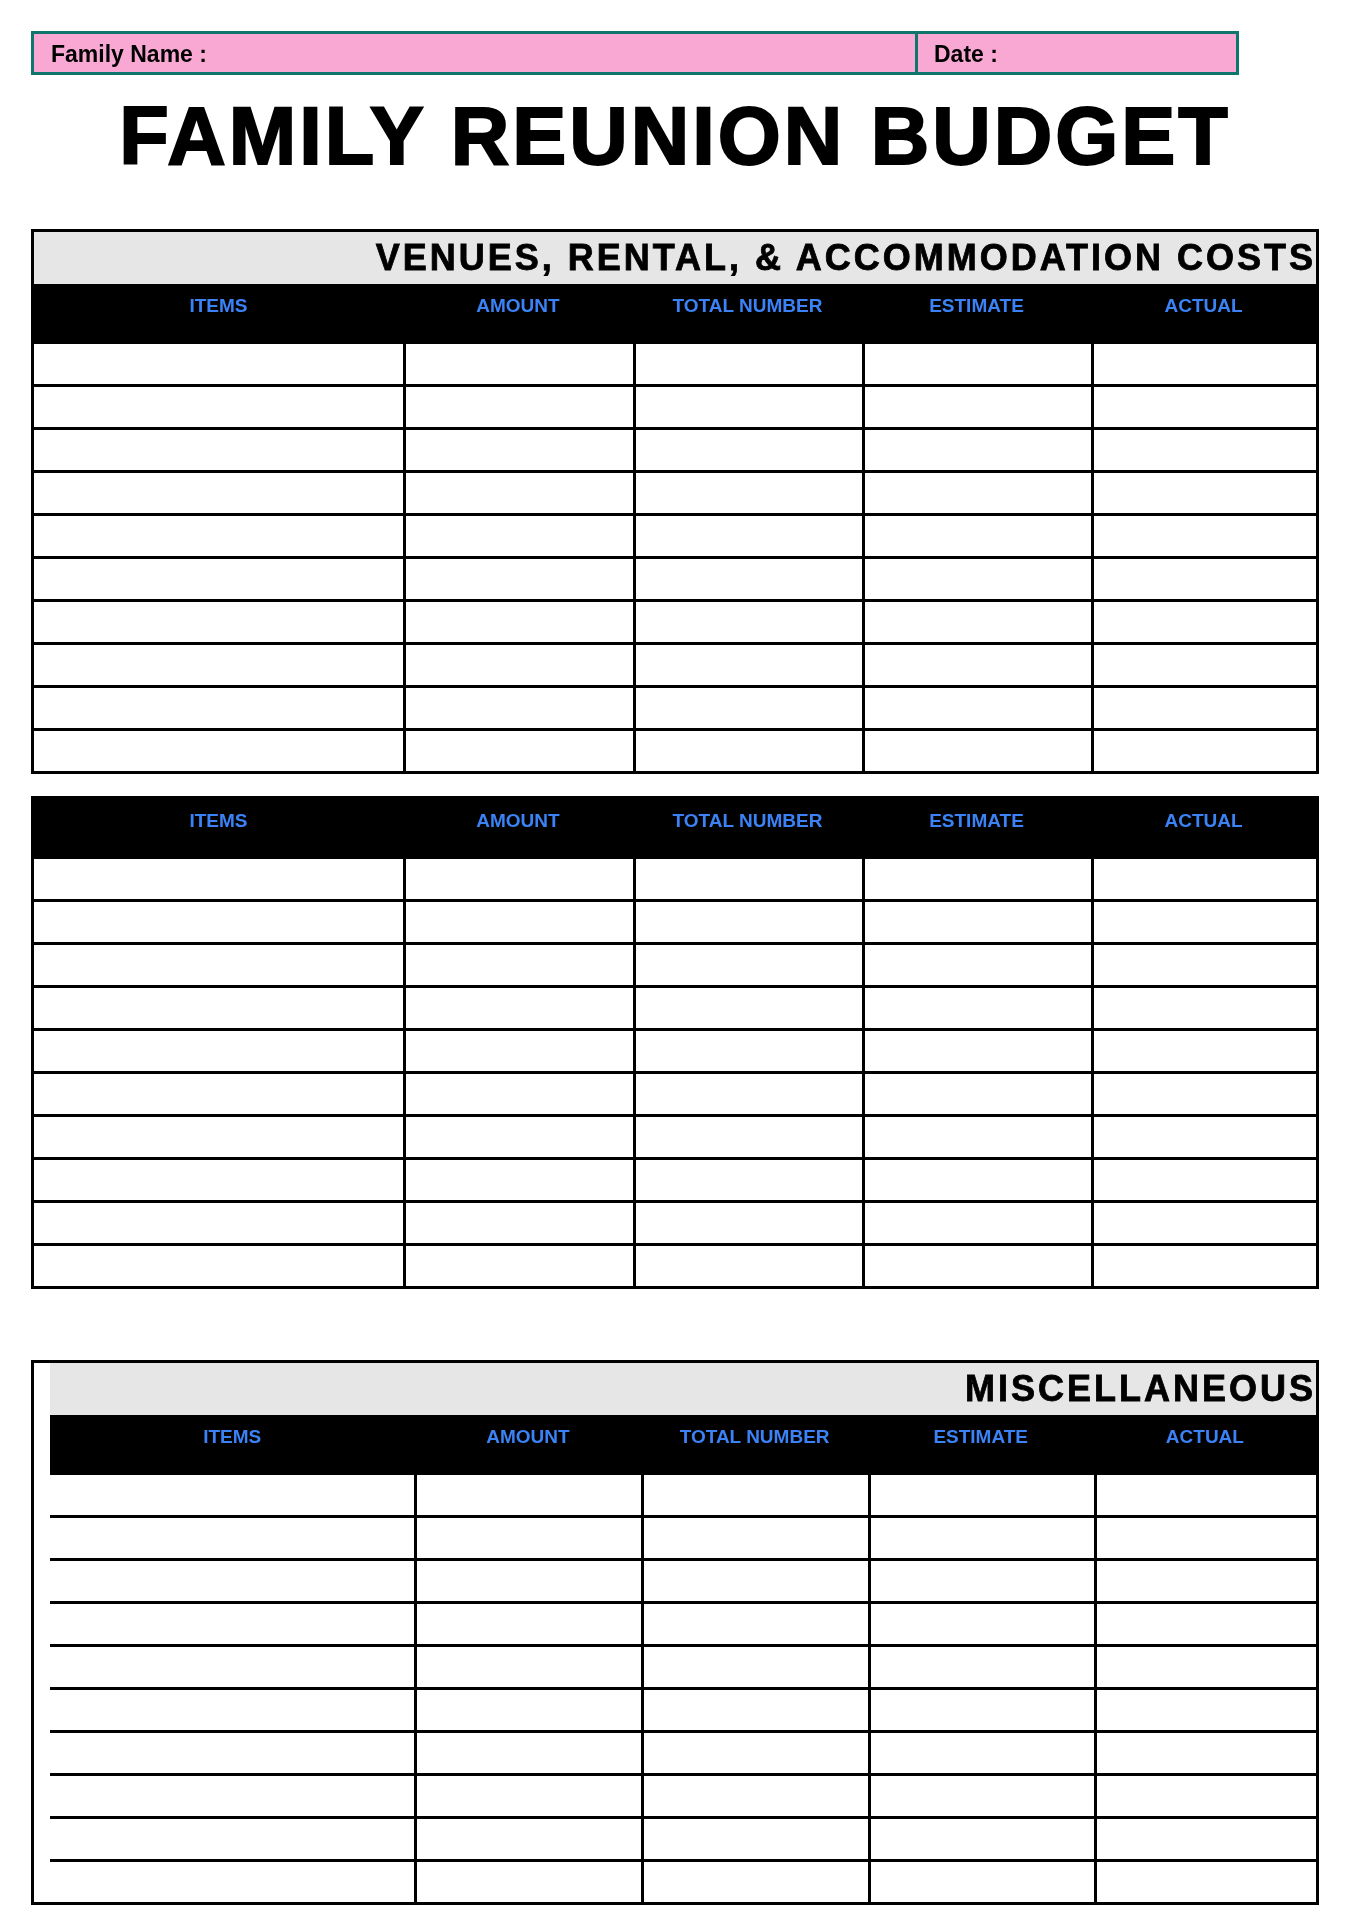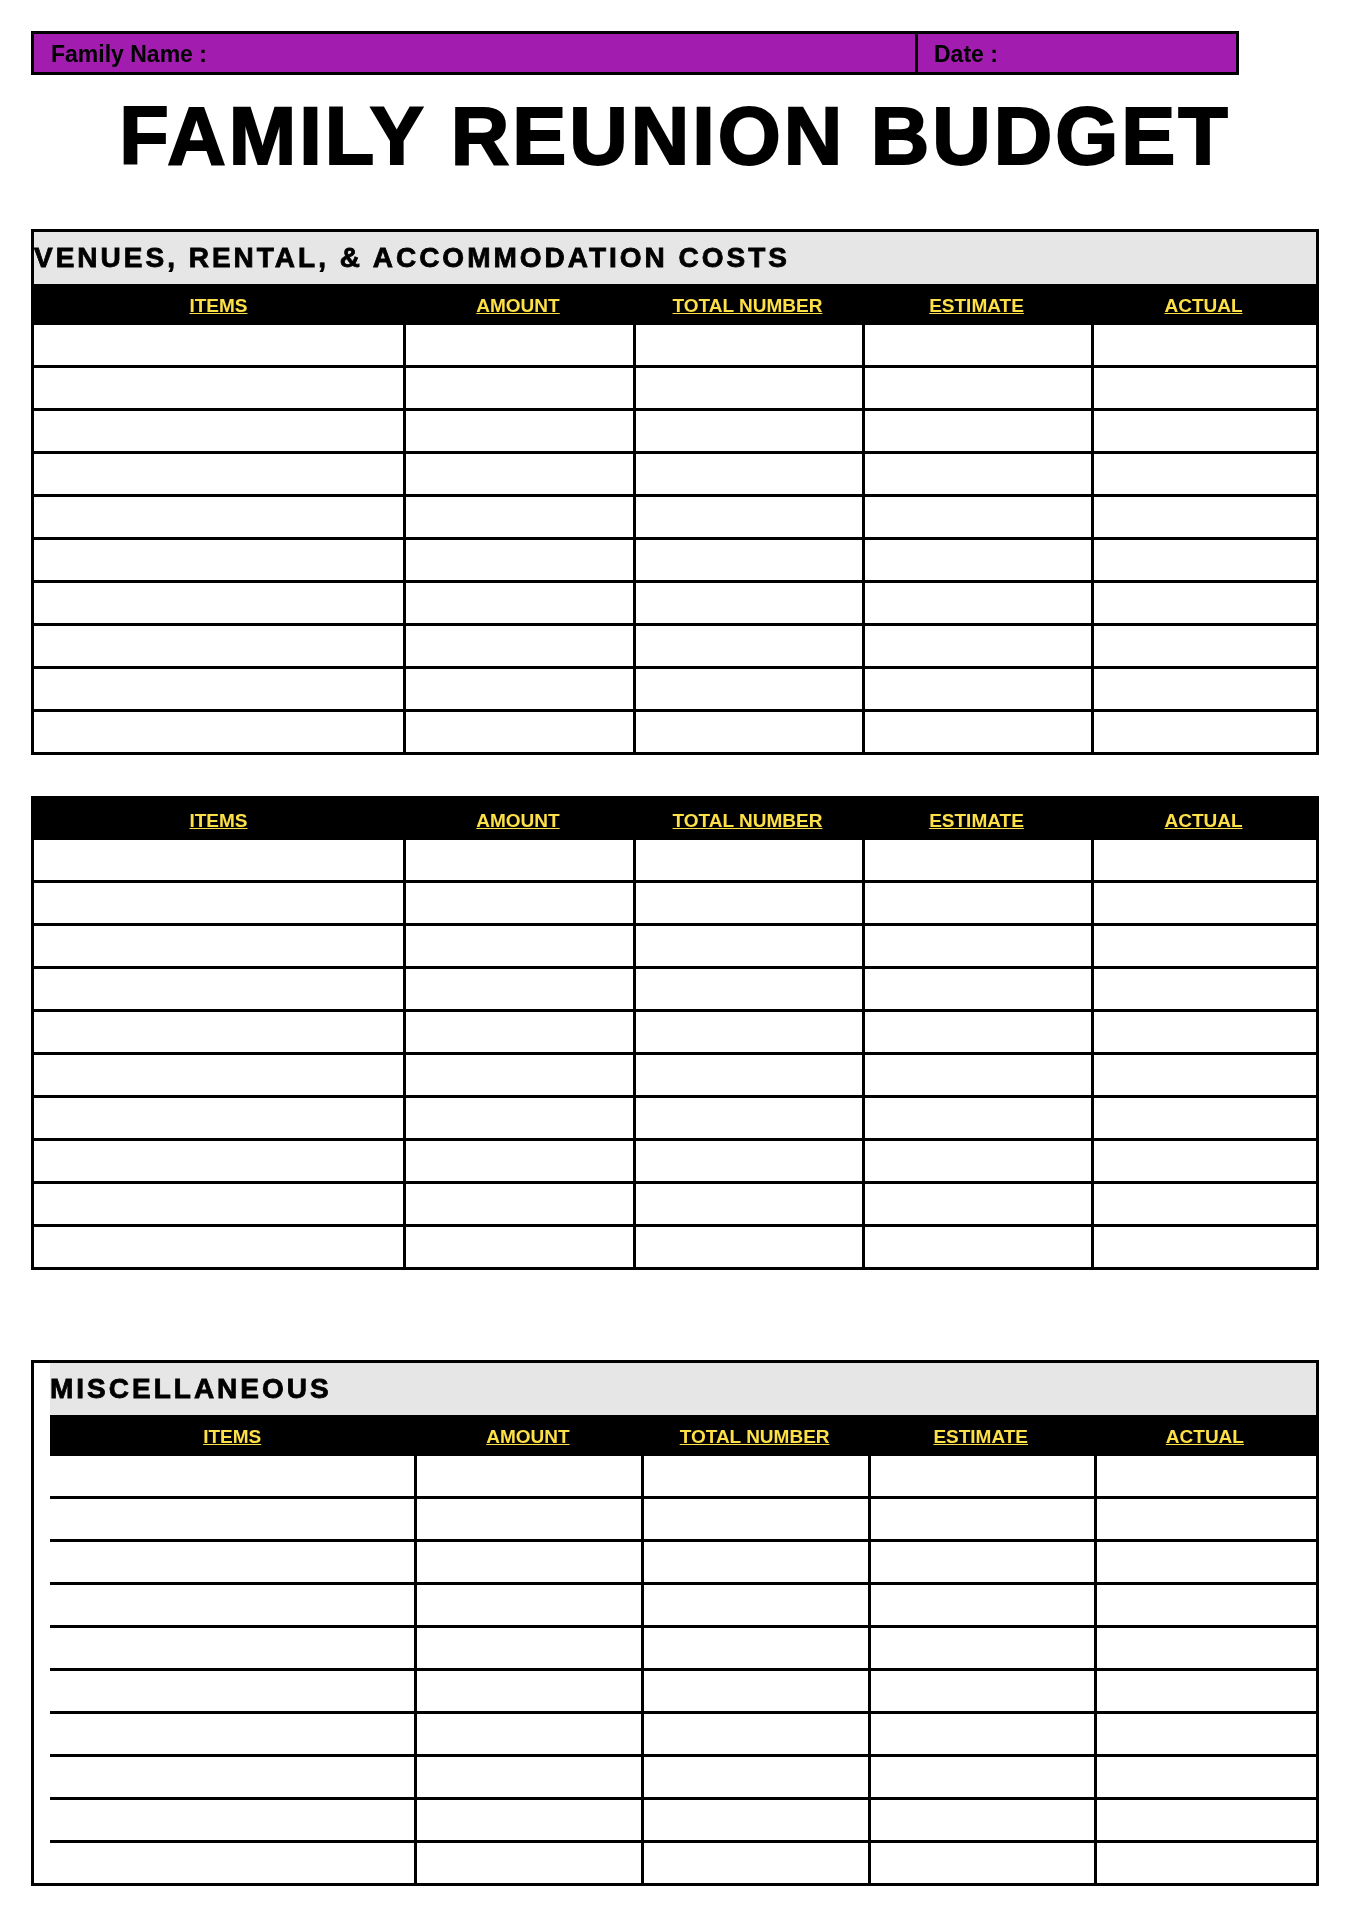--- a/index.html
+++ b/index.html
@@ -1,25 +1,25 @@
 <!DOCTYPE html>
 <html><head>
 <meta charset="utf-8">
 <style>
   html, body { margin: 0; padding: 0; background: #ffffff; }
   body { width: 1350px; height: 1920px; position: relative; overflow: hidden; font-family: "Liberation Sans", sans-serif; color: #000; }
-  .field-box { position: absolute; top: 31px; height: 44px; box-sizing: border-box; border: 3px solid #000000; background: #a21caf; }
+  .field-box { position: absolute; top: 31px; height: 44px; box-sizing: border-box; border: 3px solid #0f766e; background: #f9a8d4; }
   .field-box .label { position: absolute; left: 17px; top: 7px; font-size: 23px; font-weight: bold; font-family: "Liberation Sans", sans-serif; }
   #family-box { left: 31px; width: 888px; }
   #date-box { left: 915px; width: 324px; }
   #date-box .label { left: 16px; }
   .page-title { position: absolute; left: 0; width: 1350px; top: 88px; text-align: center; font-size: 81px; font-weight: bold; font-family: "Liberation Sans", sans-serif; letter-spacing: 3px; line-height: 96px; -webkit-text-stroke: 2px #000; }
   .section { position: absolute; left: 31px; width: 1288px; box-sizing: border-box; border: 3px solid #000; }
-  .section-head { height: 52px; background: #e6e6e6; text-align: left; font-size: 28px; font-weight: bold; letter-spacing: 3px; line-height: 52px; -webkit-text-stroke: 0.8px #000; }
-  .col-head { display: flex; height: 41px; background: #000; color: #fde047; text-decoration: underline; }
+  .section-head { height: 52px; background: #e6e6e6; text-align: right; font-size: 36px; font-weight: bold; letter-spacing: 3px; line-height: 52px; -webkit-text-stroke: 0.8px #000; }
+  .col-head { display: flex; height: 60px; background: #000; color: #3b82f6; }
   .col-head .ch { font-size: 19px; font-weight: bold; text-align: center; line-height: 44px; box-sizing: border-box; }
   .rows .row { display: flex; height: 43px; box-sizing: border-box; border-top: 3px solid #000; }
   .rows .row:first-child { border-top: none; height: 40px; }
   .rows .cell { box-sizing: border-box; border-left: 3px solid #000; }
   .rows .cell:first-child { border-left: none; }
   .w0 { width: 369px; } .w1 { width: 230px; } .w2 { width: 229px; } .w3 { width: 229px; } .w4 { width: 225px; }
 </style>
 </head>
 <body>
 

